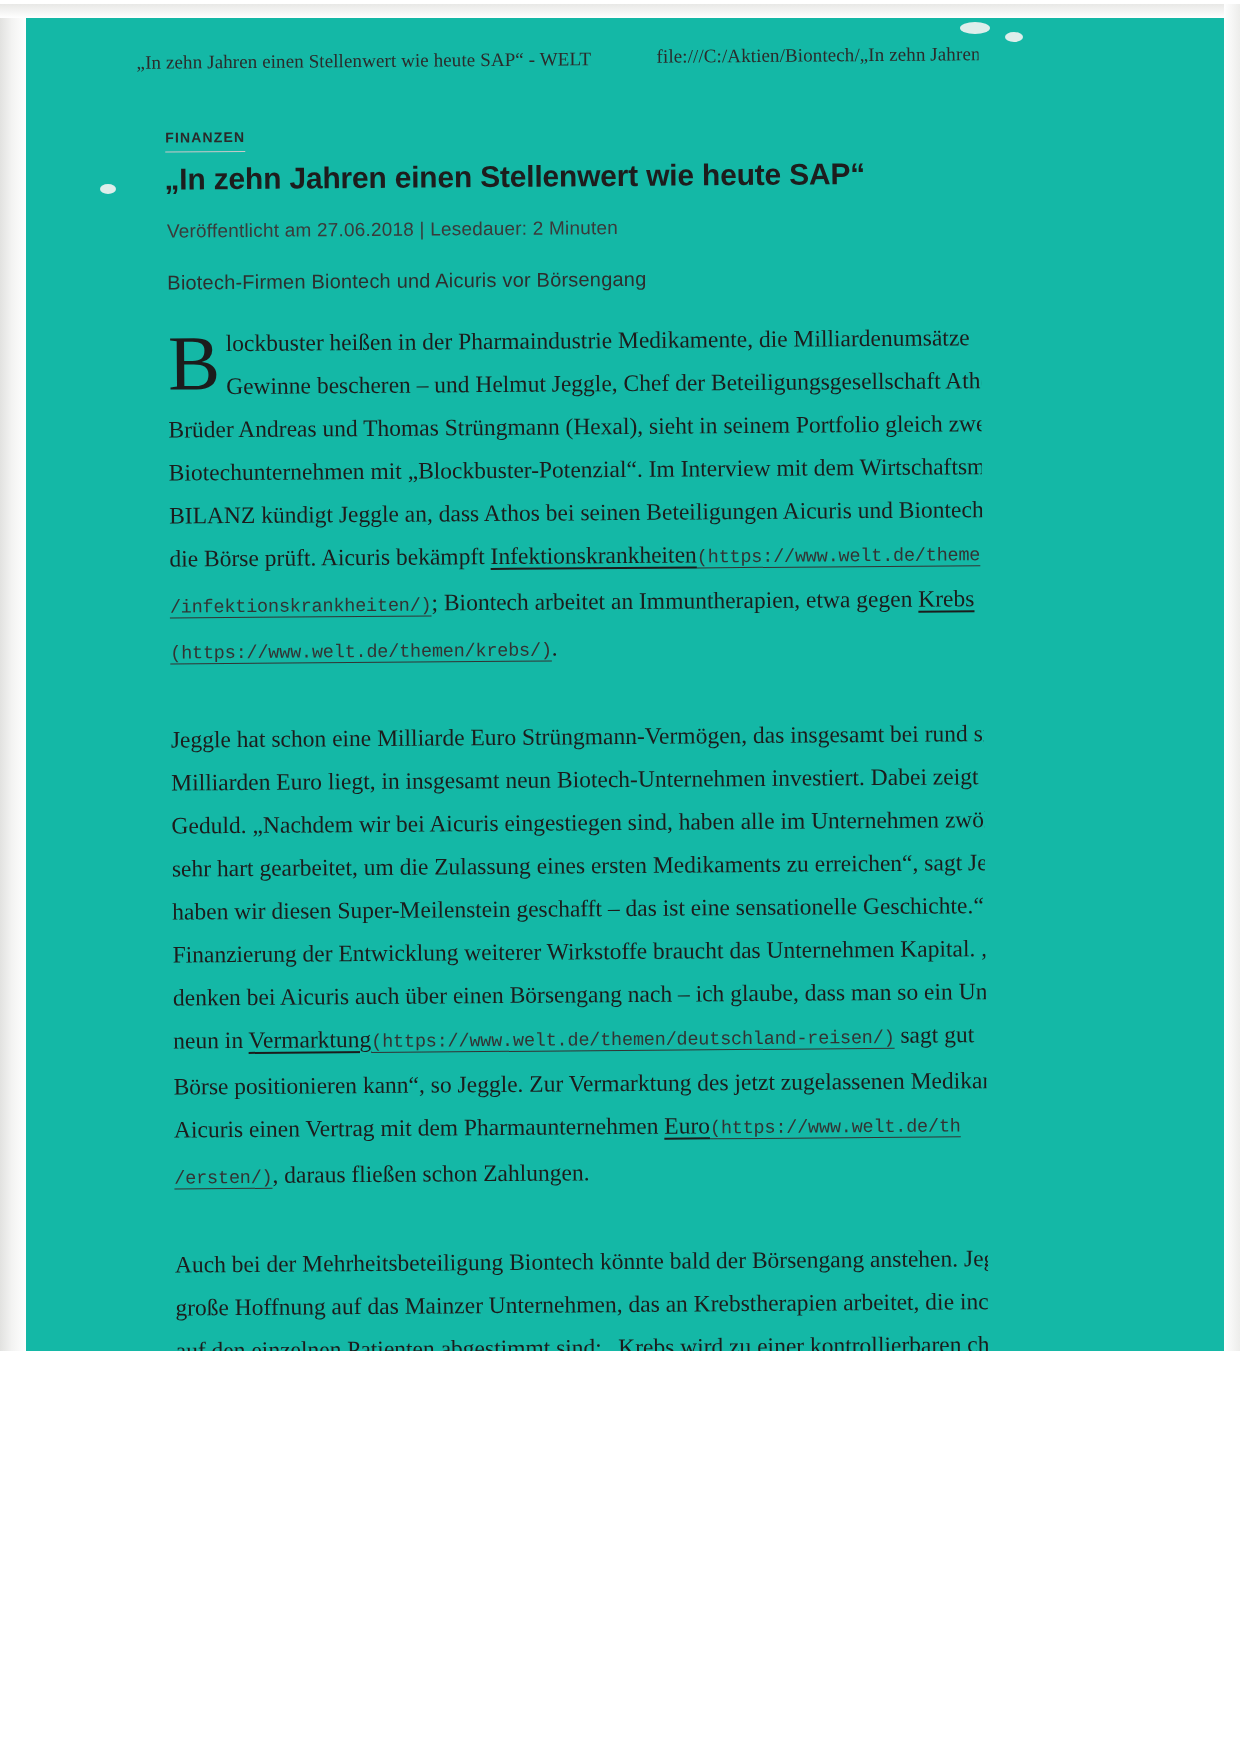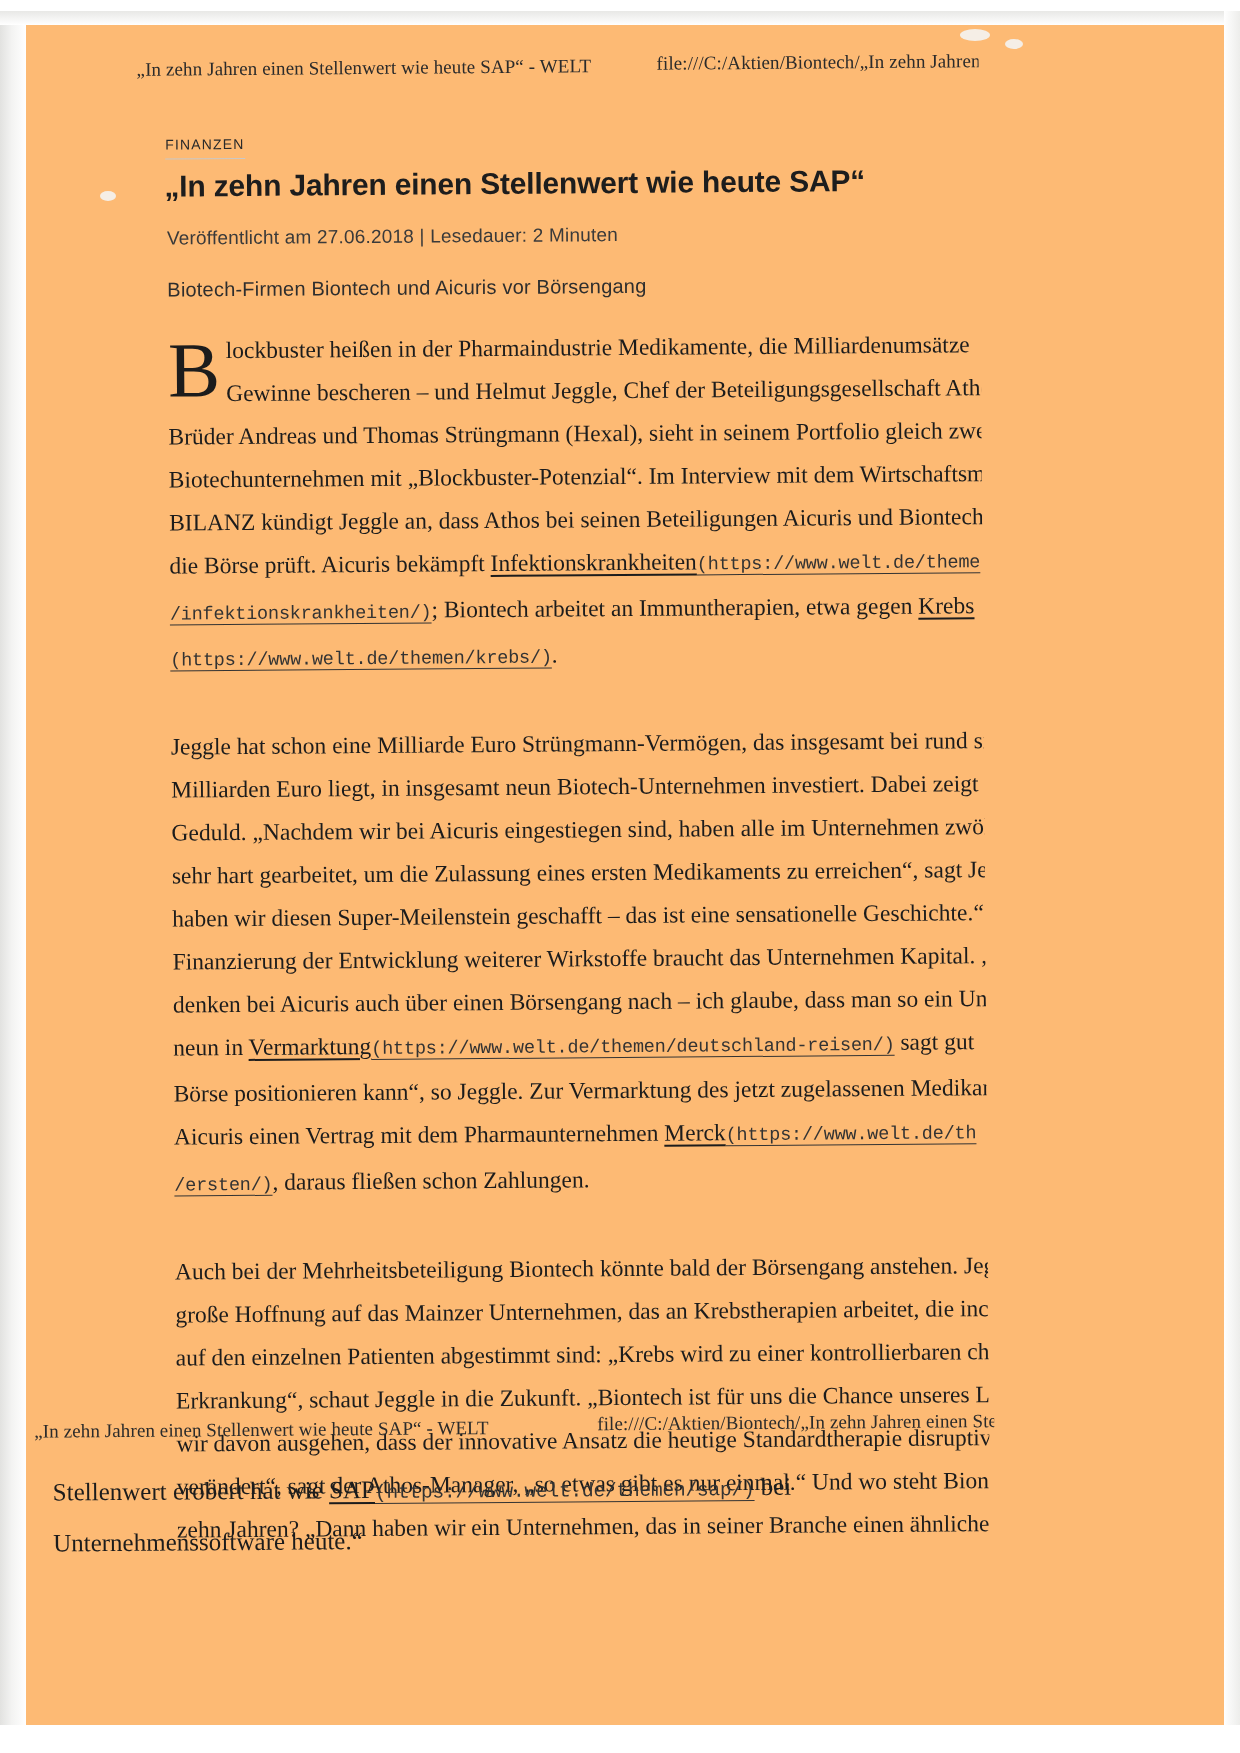--- a/index.html
+++ b/index.html
@@ -12,24 +12,24 @@
     height: 1753px;
     position: relative;
     overflow: hidden;
     font-family: "Liberation Serif", serif;
     color: #1a1a1a;
   }
 
   
   .page {
     position: absolute;
-    left: 0; top: 11px;
+    left: 0; top: 4px;
     width: 1240px;
-    height: 1714px;
-    background: #fdba74;
+    height: 1347px;
+    background: #14b8a6;
     overflow: hidden;
   }
   .scan-tilt {
     position: absolute;
     left: 0; top: 0;
     width: 1240px;
     height: 1753px;
     transform: rotate(-0.45deg);
     transform-origin: 620px 876px;
   }
@@ -88,21 +88,21 @@
     left: 3px; top: 8px;
   }
 
   
   .kicker {
     position: absolute;
     left: 171px;
     top: 122px;
     font-family: "Liberation Sans", sans-serif;
     font-size: 14px;
-    font-weight: normal;
+    font-weight: bold;
     letter-spacing: 1.15px;
     color: #2a2a2a;
   }
   .kicker-rule {
     position: absolute;
     left: 171px;
     top: 144px;
     width: 80px;
     height: 1px;
     background: #c9c9c9;
@@ -255,21 +255,21 @@
         <div class="para gap">
           <span class="ln">Jeggle hat schon eine Milliarde Euro Strüngmann-Vermögen, das insgesamt bei rund si</span>
           <span class="ln">Milliarden Euro liegt, in insgesamt neun Biotech-Unternehmen investiert. Dabei zeigt ,</span>
           <span class="ln">Geduld. „Nachdem wir bei Aicuris eingestiegen sind, haben alle im Unternehmen zwöl</span>
           <span class="ln">sehr hart gearbeitet, um die Zulassung eines ersten Medikaments zu erreichen“, sagt Je</span>
           <span class="ln">haben wir diesen Super-Meilenstein geschafft – das ist eine sensationelle Geschichte.“</span>
           <span class="ln">Finanzierung der Entwicklung weiterer Wirkstoffe braucht das Unternehmen Kapital. ,</span>
           <span class="ln">denken bei Aicuris auch über einen Börsengang nach – ich glaube, dass man so ein Unt</span>
           <span class="ln"><span>neun in </span><a class="lnk" href="#">Vermarktung</a><span class="url">(https://www.welt.de/themen/deutschland-reisen/)</span><span> sagt gut</span></span>
           <span class="ln">Börse positionieren kann“, so Jeggle. Zur Vermarktung des jetzt zugelassenen Medikan</span>
-          <span class="ln"><span>Aicuris einen Vertrag mit dem Pharmaunternehmen </span><a class="lnk" href="#">Merck</a><span class="url">(https://www.welt.de/th</span></span>
+          <span class="ln"><span>Aicuris einen Vertrag mit dem Pharmaunternehmen </span><a class="lnk" href="#">Euro</a><span class="url">(https://www.welt.de/th</span></span>
           <span class="ln"><span class="url">/ersten/)</span><span>, daraus fließen schon Zahlungen.</span></span>
         </div>
 
         <div class="para gap">
           <span class="ln">Auch bei der Mehrheitsbeteiligung Biontech könnte bald der Börsengang anstehen. Jeg</span>
           <span class="ln">große Hoffnung auf das Mainzer Unternehmen, das an Krebstherapien arbeitet, die inc</span>
           <span class="ln">auf den einzelnen Patienten abgestimmt sind: „Krebs wird zu einer kontrollierbaren ch</span>
           <span class="ln">Erkrankung“, schaut Jeggle in die Zukunft. „Biontech ist für uns die Chance unseres Le</span>
           <span class="ln">wir davon ausgehen, dass der innovative Ansatz die heutige Standardtherapie disruptiv</span>
           <span class="ln">verändert“, sagt der Athos-Manager, „so etwas gibt es nur einmal.“ Und wo steht Bion</span>

